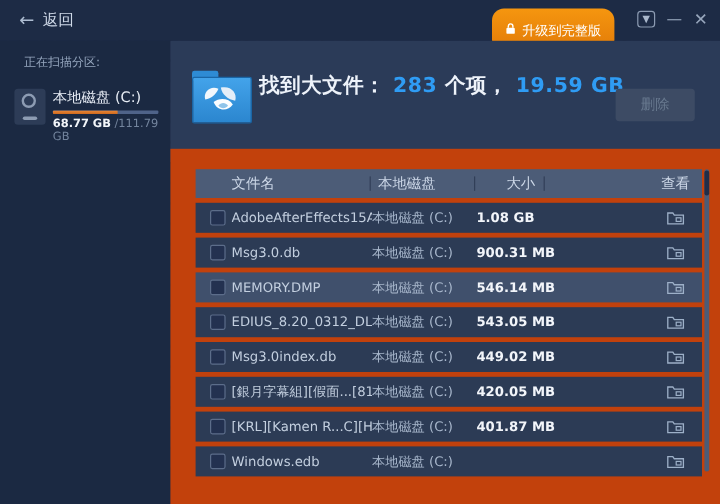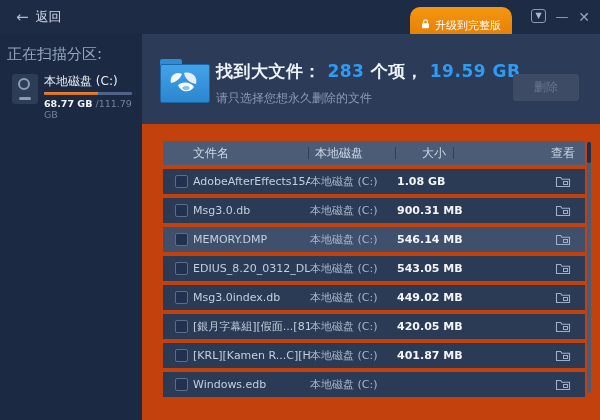--- a/index.html
+++ b/index.html
@@ -25,21 +25,21 @@
     position:absolute; right:88px; top:7px; height:36px; padding:0 11px;
     background:linear-gradient(#f5960f,#e27a07); border-radius:10px;
     display:flex; align-items:center; gap:5px; font-size:11px; color:#fff; cursor:pointer;
   }
   .winctl { position:absolute; top:9px; color:#97a6bc; font-size:13px; cursor:pointer; line-height:16px; text-align:center; }
   .ctl-menu { right:54px; width:15px; height:14px; border:1px solid #8c9bb2; border-radius:3px; font-size:8px; line-height:12px; color:#aab8cc; }
   .ctl-min { right:31px; width:14px; }
   .ctl-close { right:9px; width:14px; font-size:14px; }
   
   .sidebar { position:absolute; left:0; top:34px; width:142px; height:386px; background:#1b2942; }
-  .scan-label { position:absolute; left:7px; top:11px; font-size:15px; color:#96a7bf; }
+  .scan-label { position:absolute; left:20px; top:11px; font-size:10px; color:#96a7bf; }
   .drive-item { position:absolute; left:0; top:36px; width:142px; height:46px; cursor:pointer; }
   .drive-icon { position:absolute; left:12px; top:4px; width:26px; height:30px; background:#2d3c57; border-radius:3px; }
   .drive-icon .disc { position:absolute; left:6px; top:4px; width:12px; height:12px; border:2px solid #8d9cb3; border-radius:50%; }
   .drive-icon .slot { position:absolute; left:7px; bottom:4px; width:12px; height:3px; background:#8d9cb3; border-radius:2px; }
   .drive-name { position:absolute; left:44px; top:3px; font-size:12px; color:#e9eef6; }
   .drive-bar { position:absolute; left:44px; top:22px; width:88px; height:3px; background:#4f6389; border-radius:1px; overflow:hidden; }
   .drive-bar-used { height:100%; background:linear-gradient(#e8883a,#d06a1d); }
   .drive-usage { position:absolute; left:44px; top:28px; font-size:9.5px; }
   .drive-used { color:#f2f5f9; font-weight:bold; }
   .drive-total { color:#73849d; }
@@ -131,21 +131,20 @@
       <path d="M10 16 C15 12 23 13 26 18 C22 24 13 24 10 16 Z" fill="#fbfdff"></path>
       <path d="M14 19 C16 16 20 16 22 19 C20 22 16 22 14 19 Z" fill="#8fc4ea"></path>
     </svg>
   </div>
   <div class="found-title">
     <span>找到大文件：</span>
     <span class="num">283</span>
     <span> 个项，</span>
     <span class="num">19.59 GB</span>
   </div>
-  <div class="found-sub">请只选择您想永久删除的文件</div>
   <div class="delete-btn">删除</div>
 </div>
 
 <div class="panel pattern">
   <div class="table">
     <div class="thead">
       <span class="th-name">文件名</span>
       <span class="th-disk">本地磁盘</span>
       <span class="th-size">大小</span>
       <span class="th-view">查看</span>

